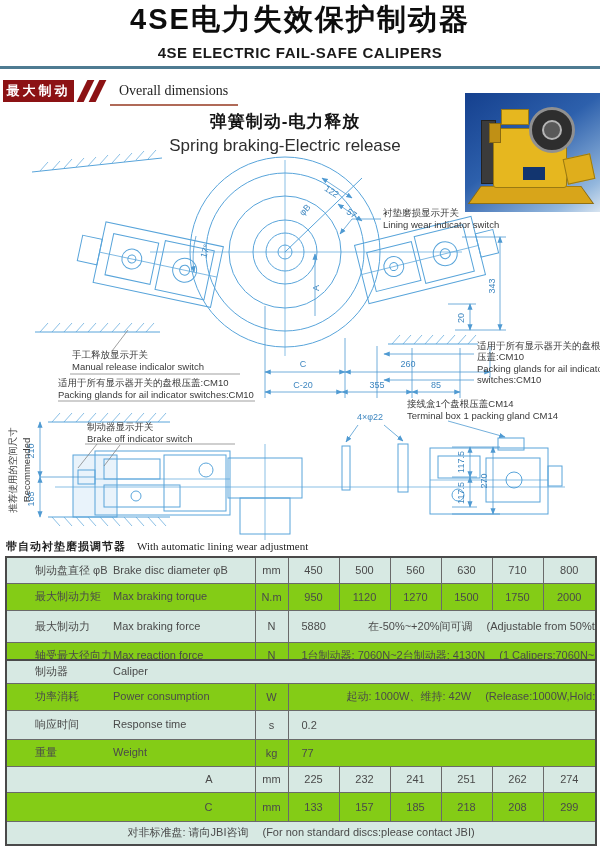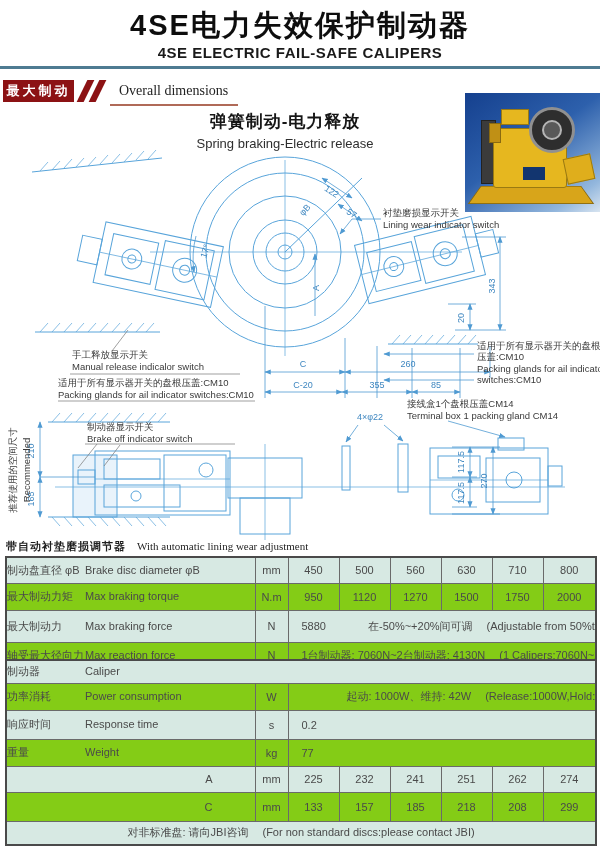--- a/index.html
+++ b/index.html
@@ -1,21 +1,21 @@
 <!DOCTYPE html>
 <html><head>
 <meta charset="utf-8">
 <style>
 *{margin:0;padding:0;box-sizing:border-box}
 html,body{background:#fff}
 .page{position:relative;width:600px;height:857px;background:#fff;overflow:hidden;
   font-family:"Liberation Sans","DejaVu Sans",sans-serif;margin:0 auto}
 
 
-.title-zh{position:absolute;top:6px;left:0;width:600px;text-align:center;
+.title-zh{position:absolute;top:0;left:0;width:600px;text-align:center;
   font-size:29px;font-weight:bold;color:#0d0d0d;letter-spacing:2px}
 .title-en{position:absolute;top:44px;left:0;width:600px;text-align:center;
   font-size:15px;font-weight:bold;color:#1a1a1a;letter-spacing:.5px}
 .rule{position:absolute;left:0;top:66px;width:600px;height:3px;background:#4e7b92}
 
 
 .banner-red{position:absolute;left:3px;top:80px;width:71px;height:22px;background:#8c1214;
   color:#fff;font-size:13px;font-weight:bold;text-align:center;line-height:22px;
   letter-spacing:3px;font-family:"Liberation Serif",serif}
 .slash{position:absolute;top:80px;width:7px;height:22px;background:#8c1214;transform:skewX(-26deg)}
@@ -35,21 +35,21 @@
 .ph-top{left:36px;top:16px;width:28px;height:16px;background:#e6b71f;border:1px solid #9a7a12}
 .ph-disc{left:64px;top:14px;width:46px;height:46px;border-radius:50%;background:#2e2e2e;border:3px solid #909090}
 .ph-disc2{left:77px;top:27px;width:20px;height:20px;border-radius:50%;background:#595959;border:2px solid #b5b5b5}
 .ph-label{left:58px;bottom:32px;width:22px;height:13px;background:#12356f}
 .ph-arm{left:100px;bottom:30px;width:28px;height:26px;background:#dfae1c;border:1px solid #9a7a12;transform:rotate(-12deg)}
 .ph-knob{left:24px;top:30px;width:12px;height:20px;background:#c09015;border:1px solid #8a6a10}
 
 
 .dtitle{position:absolute;left:130px;top:110px;width:310px;text-align:center}
 .dtitle-zh{font-size:17px;font-weight:bold;color:#161616;letter-spacing:1px}
-.dtitle-en{font-size:13px;color:#2e2e2e;margin-top:3px}
+.dtitle-en{font-size:17px;color:#2e2e2e;margin-top:3px}
 
 
 svg.drawing{position:absolute;left:0;top:148px}
 .m{stroke:#58a4da;fill:none;stroke-width:1}
 .thin{stroke-width:.7}
 .hatch{stroke-width:.7}
 .dl{stroke:#4f9ad2;fill:none;stroke-width:.8}
 .ldr{stroke:#777;stroke-width:.7;fill:none}
 text.dim{fill:#3f87c0;font-size:9px;stroke:none;text-anchor:middle}
 text.ann{fill:#3a3a3a;font-size:9.5px;stroke:none}
@@ -60,21 +60,21 @@
 .note .en{font-family:"Liberation Serif",serif;margin-left:8px}
 
 
 table.spec{position:absolute;left:5px;border-collapse:collapse;table-layout:fixed;width:590px;
   font-size:11px;color:#4a4a4a;border:2px solid #4a4a4a}
 table.spec td{border:1px solid #6a6a6a;overflow:hidden;white-space:nowrap}
 .t1{top:556px}
 .t2{top:659px}
 tr.mint td{background:#d7e9e3}
 tr.white td{background:#84cc16}
-td.lbl{border-left:none}
+td.lbl{padding-left:28px;border-left:none}
 .lbl .zh{display:inline-block;width:78px}
 td.unit,td.val{text-align:center}
 td.valspan{padding-left:13px;text-align:left}
 td.dimlbl{text-align:right;padding-right:42px}
 .gap1{margin-right:42px}
 .gap2{margin-left:14px}
 td.foot{text-align:center}
 .foot .en{margin-left:14px}
 </style>
 </head>

